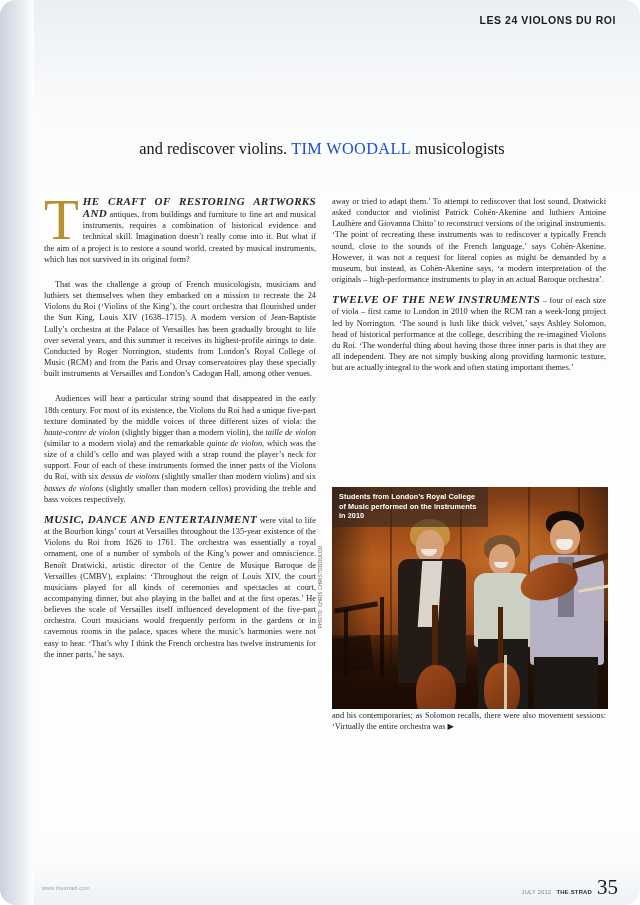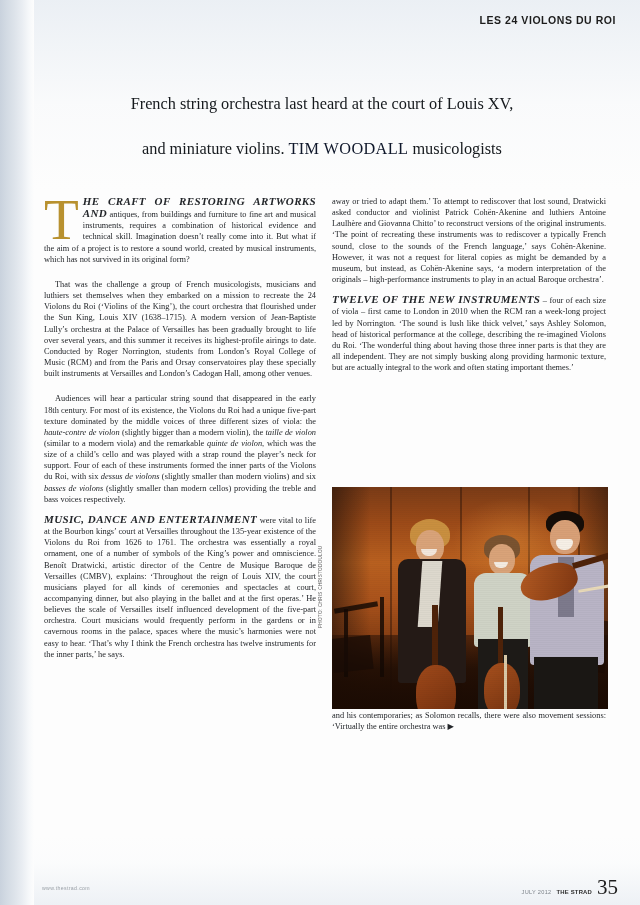--- a/index.html
+++ b/index.html
@@ -15,20 +15,21 @@
     -webkit-font-smoothing: antialiased;
   }
 
   
   #page {
     position: relative;
     width: 640px;
     height: 905px;
     background: #fdfdfd;
     overflow: hidden;
+    border-radius: 16px;
   }
 
   
   #scan-gutter {
     position: absolute;
     left: 0; top: 0;
     width: 34px; height: 905px;
     background: linear-gradient(to right,
         #c9d2dd 0%, #d2dae3 18%, #dde3ea 42%,
         #e9edf2 65%, #f6f8fa 85%, #fdfdfd 100%);
@@ -75,21 +76,21 @@
     top: 70px;
     width: 540px;
     text-align: center;
     font-family: "Liberation Serif", serif;
     font-size: 16.3px;
     line-height: 22.6px;
     color: #15191d;
     z-index: 5;
   }
   #standfirst .byline {
-    color: #0f172a;
+    color: #1d4ed8;
     letter-spacing: 0.35px;
   }
 
   
   .col {
     position: absolute;
     top: 196px;
     font-size: 8.35px;
     line-height: 11.15px;
     color: #23262a;
@@ -277,23 +278,23 @@
 <div id="page">
 
   <div id="scan-gutter"></div>
   <div id="scan-top-tint"></div>
   <div id="scan-bottom-tint"></div>
 
   <div id="running-head">LES 24 VIOLONS DU ROI</div>
 
   <div id="standfirst">
     <br>
-    <span>French string orchestra last heard at the court of Louis XV,</span><br>
     <br>
-    <span>and miniature violins. </span><span class="byline">TIM WOODALL</span><span> musicologists</span>
+    <br>
+    <span>and rediscover violins. </span><span class="byline">TIM WOODALL</span><span> musicologists</span>
   </div>
 
   <div class="col" id="col-left">
 
     <p class="noindent">
       <span id="dropcap">T</span><span class="lead-in">HE CRAFT OF RESTORING ARTWORKS AND</span><span> antiques, from buildings and furniture to fine art and musical instruments, requires a combination of historical evidence and technical skill. Imagination doesn’t really come into it. But what if the aim of a project is to restore a sound world, created by musical instruments, which has not survived in its original form?</span>
     </p>
 
     <p>That was the challenge a group of French musicologists, musicians and luthiers set themselves when they embarked on a mission to recreate the 24 Violons du Roi (‘Violins of the King’), the court orchestra that flourished under the Sun King, Louis XIV (1638–1715). A modern version of Jean-Baptiste Lully’s orchestra at the Palace of Versailles has been gradually brought to life over several years, and this summer it receives its highest-profile airings to date. Conducted by Roger Norrington, students from London’s Royal College of Music (RCM) and from the Paris and Orsay conservatoires play these specially built instruments at Versailles and London’s Cadogan Hall, among other venues.</p>
 
@@ -389,20 +390,21 @@
         <div class="bow" style="left:50px;top:74px;width:56px;height:3px;transform:rotate(-10deg);"></div>
       </div>
 
       <div class="bow" style="left:172px;top:168px;width:3px;height:56px;background:#d9c9a8;"></div>
 
       <div style="position:absolute;inset:0;
                   background:repeating-linear-gradient(0deg, rgba(0,0,0,0.05) 0px, rgba(0,0,0,0) 1px, rgba(0,0,0,0) 2px);
                   mix-blend-mode:multiply;"></div>
     </div>
 
+    <div id="photo-caption">Students from London’s Royal College of Music performed on the instruments in 2010</div>
   </div>
 
   <div id="photo-credit">PHOTO: CHRIS CHRISTODOULOU</div>
 
   <div id="footer-left">www.thestrad.com</div>
 
   <div id="footer-right">
     <span id="footer-issue">JULY 2012</span>
     <span id="footer-brand">THE STRAD</span>
     <span id="folio">35</span>

